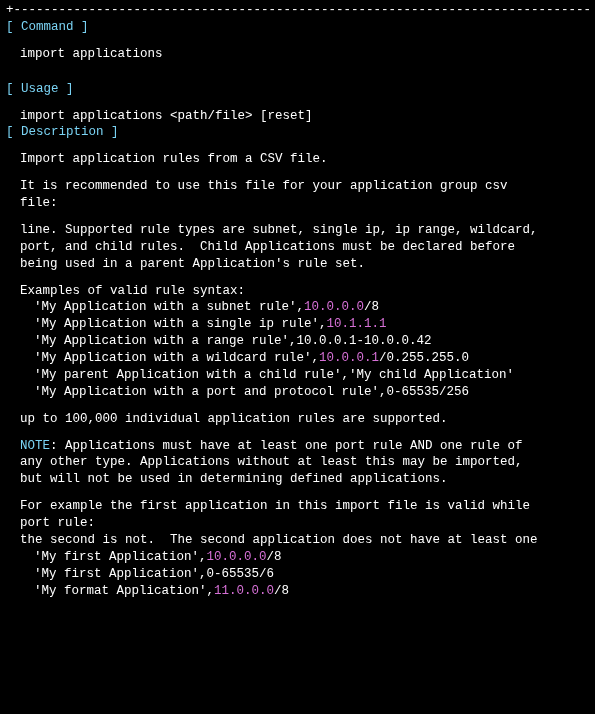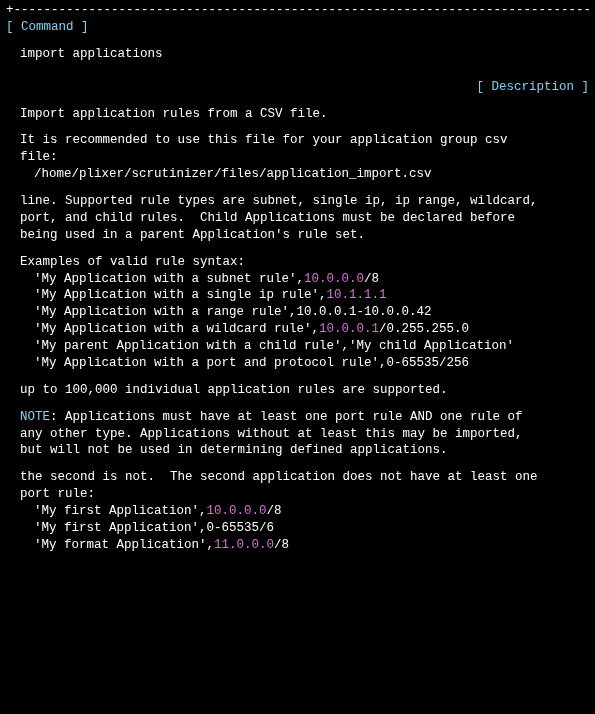--- a/index.html
+++ b/index.html
@@ -48,31 +48,34 @@
 <body>
 
 <div class="terminal">
   <div class="border-line">+-----------------------------------------------------------------------------+</div>
 
   <div class="section-header">[ Command ]</div>
   <div class="block indent-1">
     <div class="line">import applications</div>
   </div>
 
+  <div class="section-header" style="margin-top:18px;">[ Usage ]</div>
+  <div class="block indent-1">
+    <div class="line">import applications &lt;path/file&gt; [reset]</div>
+  </div>
 
-  <div class="section-header" style="margin-top:16px;text-align:right;">[ Description ]</div>
+  <div class="section-header" style="margin-top:0;">[ Description ]</div>
 
   <div class="block indent-1">
     <div class="line">Import application rules from a CSV file.</div>
   </div>
 
   <div class="block indent-1">
     <div class="line">It is recommended to use this file for your application group csv</div>
     <div class="line">file:</div>
-    <div class="line indent-1">/home/plixer/scrutinizer/files/application_import.csv</div>
   </div>
 
 
   <div class="block indent-1">
     <div class="line">line. Supported rule types are subnet, single ip, ip range, wildcard,</div>
     <div class="line">port, and child rules.  Child Applications must be declared before</div>
     <div class="line">being used in a parent Application's rule set.</div>
   </div>
 
   <div class="block indent-1">
@@ -89,20 +92,21 @@
     <div class="line">up to 100,000 individual application rules are supported.</div>
   </div>
 
   <div class="block indent-1">
     <div class="line"><span class="note-label">NOTE</span><span>: Applications must have at least one port rule AND one rule of</span></div>
     <div class="line">any other type. Applications without at least this may be imported,</div>
     <div class="line">but will not be used in determining defined applications.</div>
   </div>
 
   <div class="block indent-1">
+    <div class="line">For example the first application in this import file is valid while</div>
+    <div class="line">port rule:</div>
     <div class="line">the second is not.  The second application does not have at least one</div>
-    <div class="line">port rule:</div>
     <div class="line indent-1"><span>'My first Application',</span><span class="ip">10.0.0.0</span><span>/8</span></div>
     <div class="line indent-1">'My first Application',0-65535/6</div>
     <div class="line indent-1"><span>'My format Application',</span><span class="ip">11.0.0.0</span><span>/8</span></div>
   </div>
 
 </div>
 
 </body></html>

